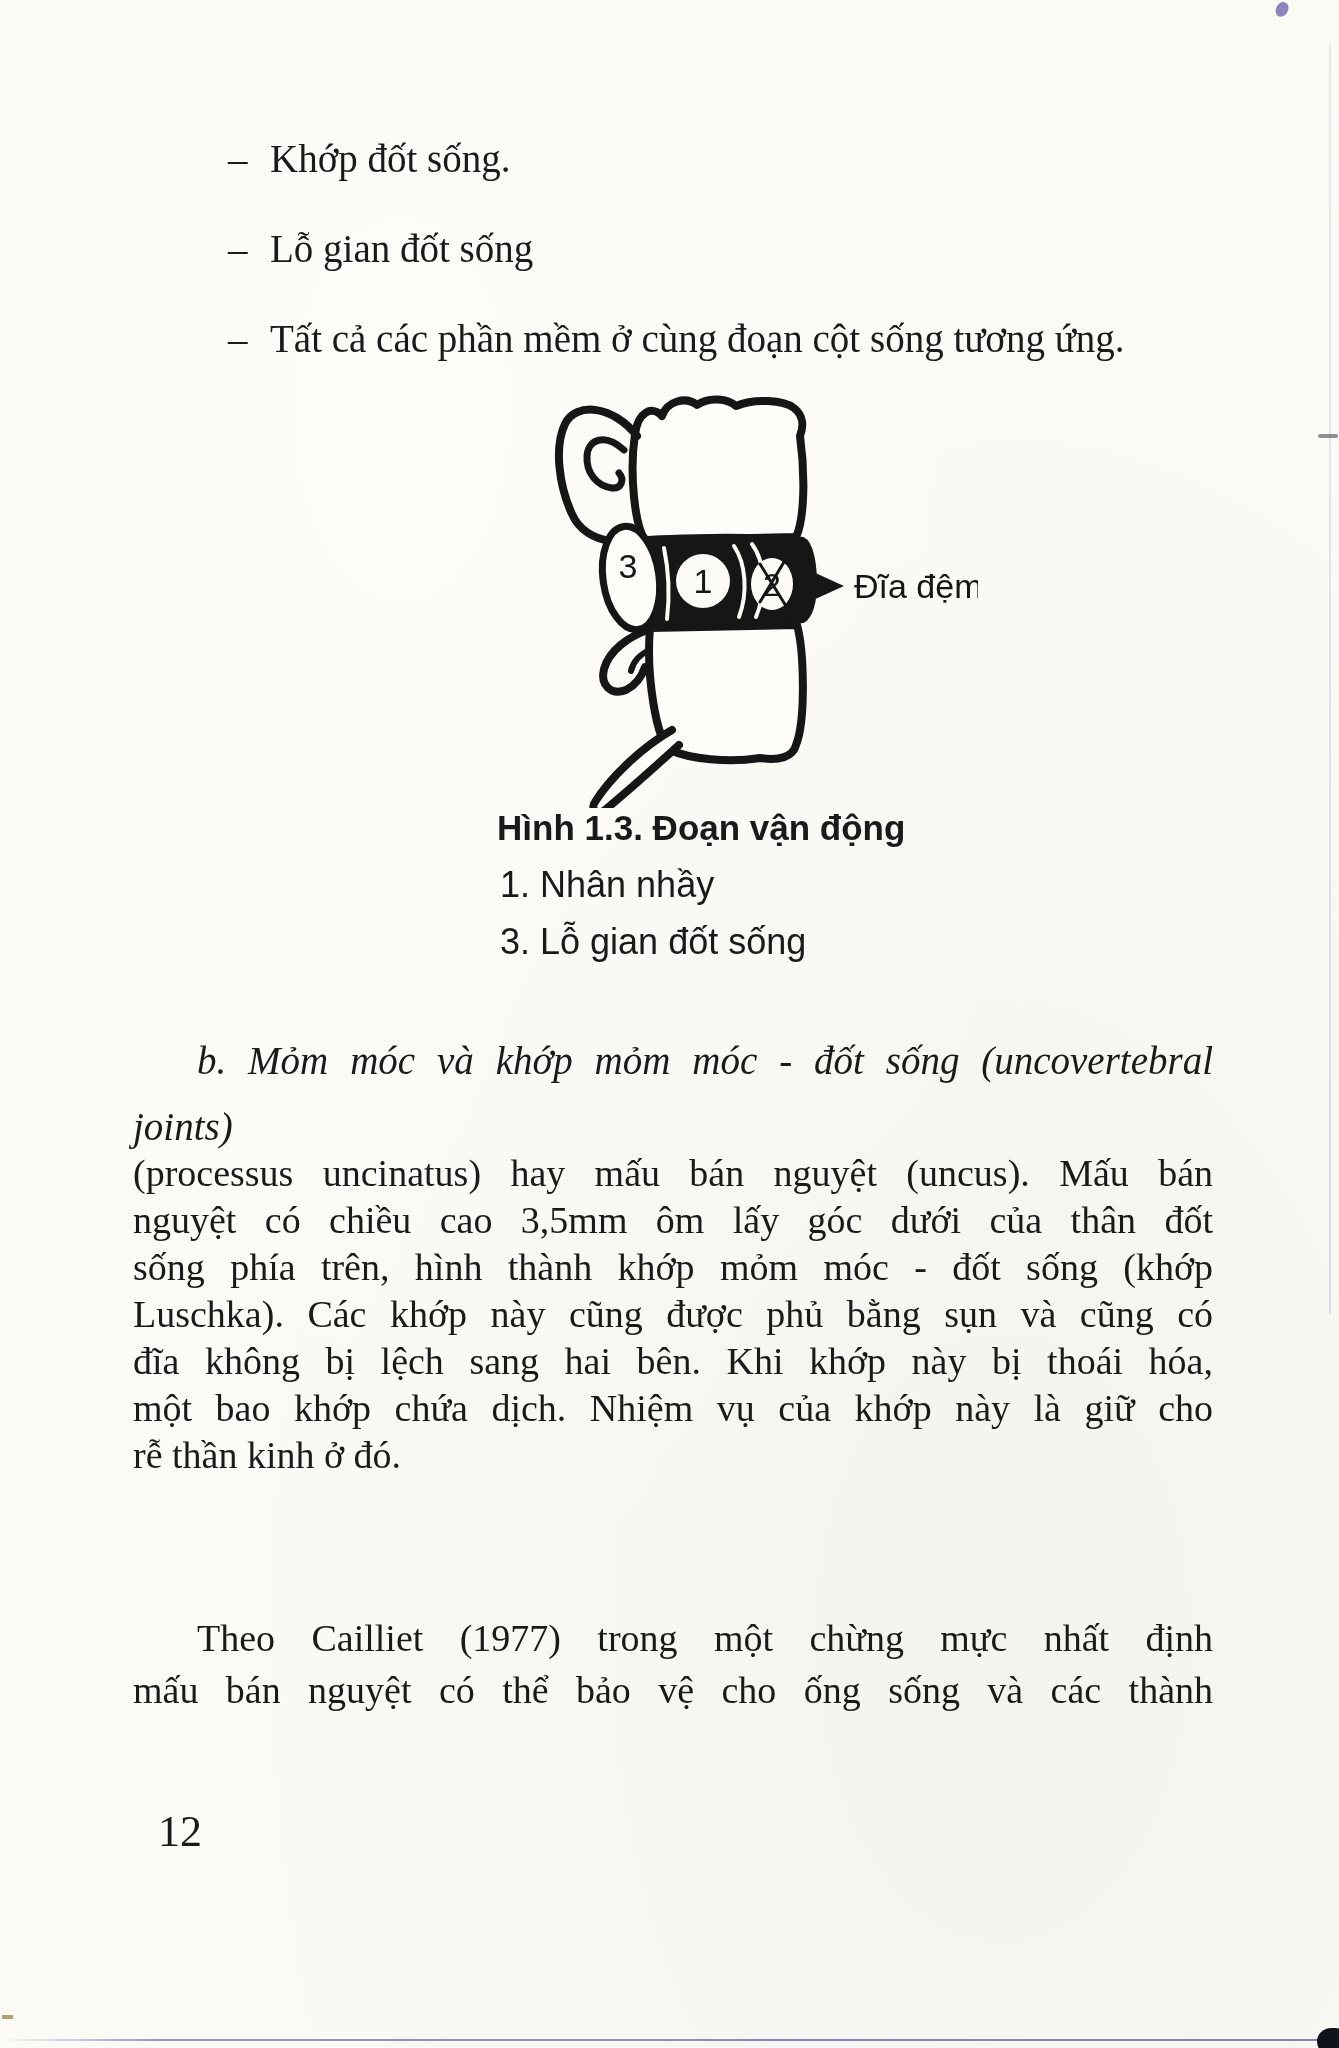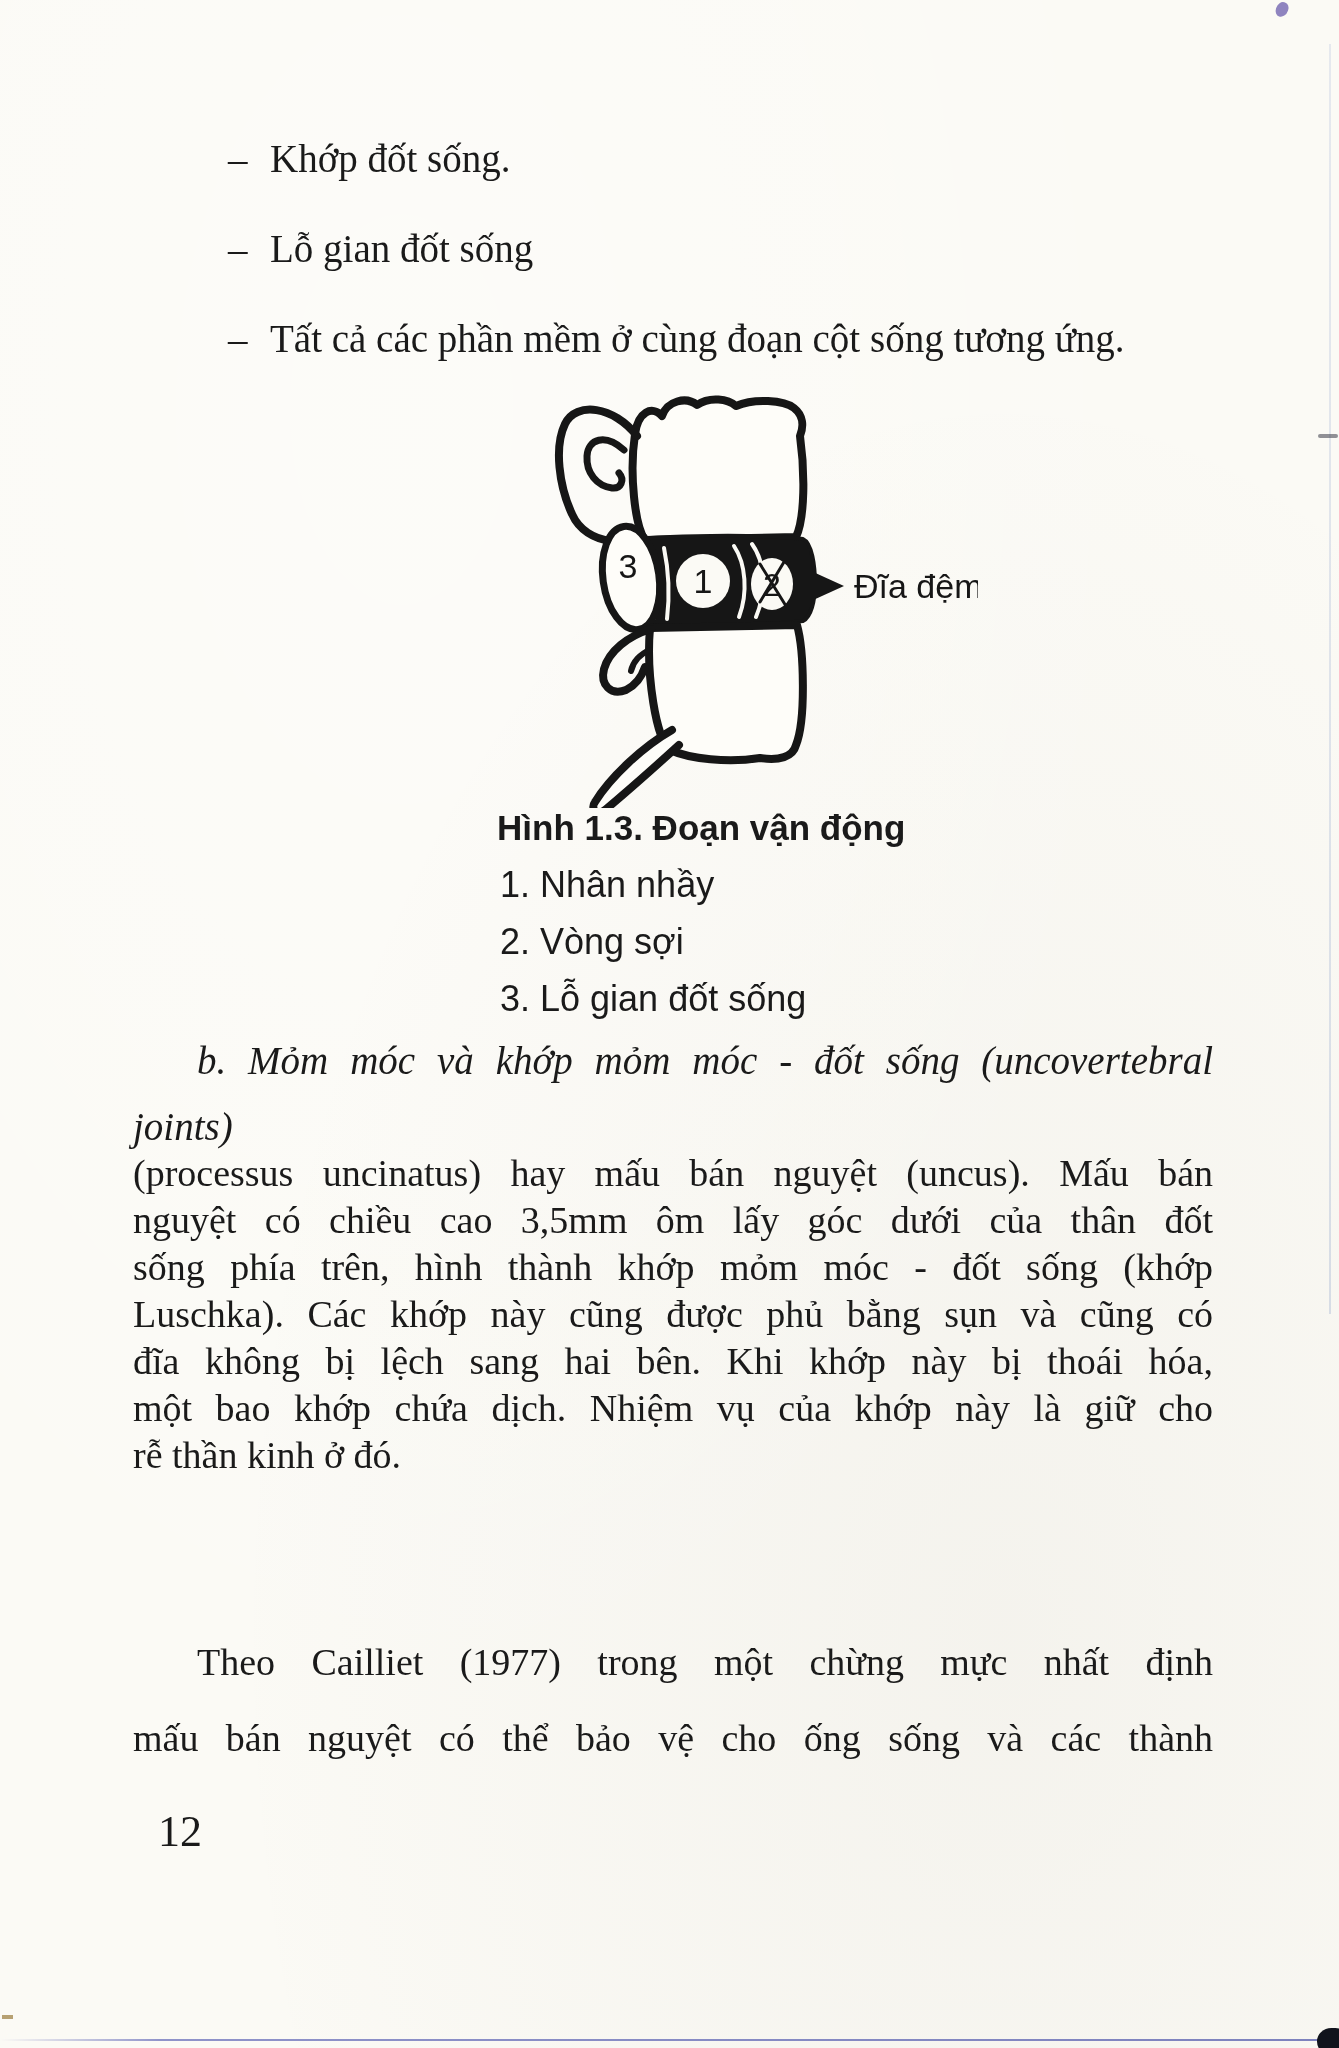--- a/index.html
+++ b/index.html
@@ -28,21 +28,21 @@
   .legend div{height:57px;line-height:57px;white-space:nowrap;}
   
   .sec{position:absolute;left:133px;top:1028px;width:1080px;font-style:italic;font-size:39px;}
   .sec .l1{height:66px;line-height:66px;text-align:justify;text-align-last:justify;padding-left:64px;}
   .sec .l2{height:66px;line-height:66px;}
   
   .para{position:absolute;left:133px;width:1080px;font-size:38px;}
   .para1{top:1150px;}
   .para2{top:1612px;}
   .pline{height:47px;line-height:47px;text-align:justify;text-align-last:justify;white-space:nowrap;}
-  .para2 .pline{height:52px;line-height:52px;margin-top:24px;}
+  .para2 .pline{height:52px;line-height:52px;}
   .pline.first{padding-left:64px;}
   .pline.last{text-align-last:left;}
   sub{font-size:0.62em;line-height:0;vertical-align:-0.22em;}
   
   .pageno{position:absolute;left:158px;top:1806px;font-size:44px;}
   
   .speck-top{position:absolute;left:1276px;top:2px;width:12px;height:15px;background:#7b6fb5;
     border-radius:50% 40% 55% 45%;opacity:.85;transform:rotate(18deg);}
   .edge-line{position:absolute;left:1329px;top:44px;width:2px;height:1270px;
     background:linear-gradient(#d4dae8,#bcc7db);opacity:.55;}
@@ -109,21 +109,20 @@
     <text x="230" y="190" text-anchor="middle" font-family="Liberation Sans, sans-serif" font-size="34" fill="#161616">3</text>
 
     <text x="456" y="210" font-family="Liberation Sans, sans-serif" font-size="34" fill="#161616">Đĩa đệm</text>
   </svg>
 
   <div class="fig-caption">
     <span>Hình 1.3.</span><span> Đoạn vận động</span>
   </div>
   <div class="legend">
     <div>1. Nhân nhầy</div>
-    <div>2. Vòng sợi</div>
     <div>3. Lỗ gian đốt sống</div>
   </div>
 
   <div class="sec">
     <div class="l1">b. Mỏm móc và khớp mỏm móc - đốt sống (uncovertebral</div>
     <div class="l2">joints)</div>
   </div>
 
   <div class="para para1">
     <div class="pline">(processus uncinatus) hay mấu bán nguyệt (uncus). Mấu bán</div>

